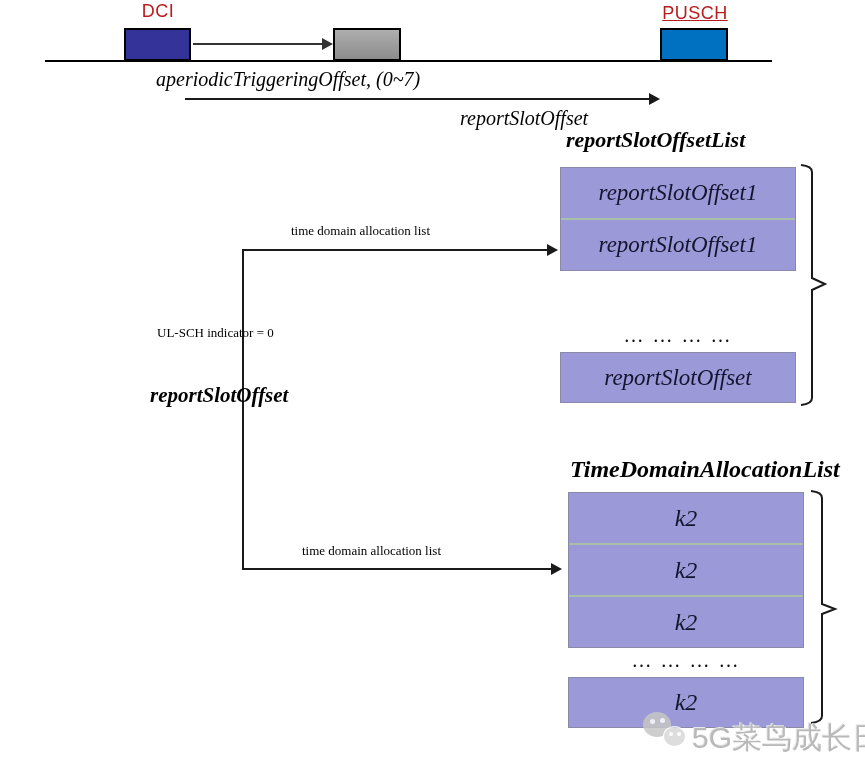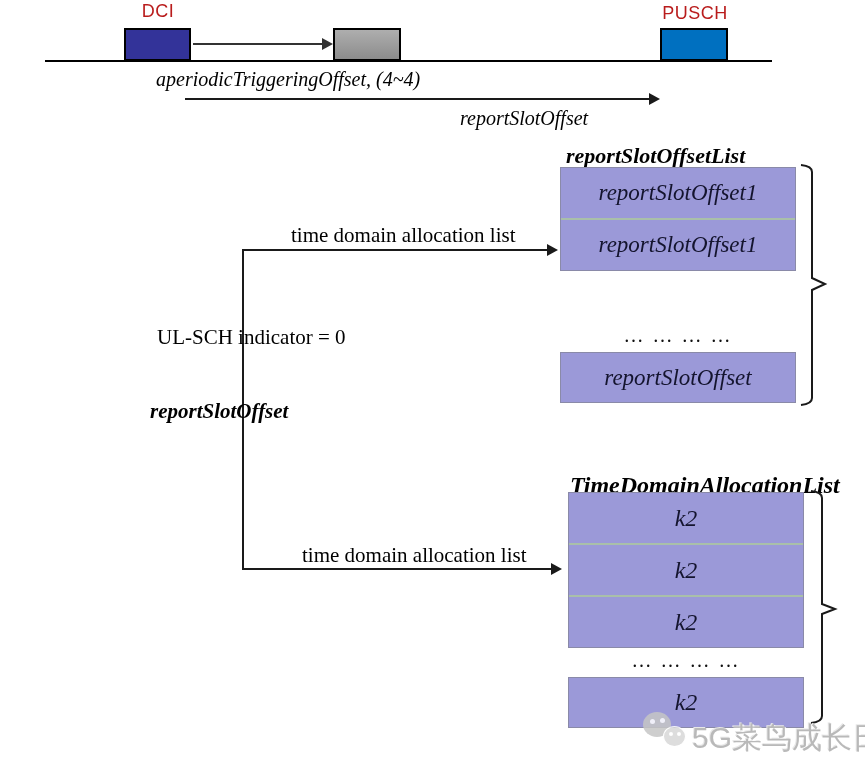--- a/index.html
+++ b/index.html
@@ -11,23 +11,23 @@
   
   .tl-label{font-size:18px;color:#b91c1c;text-align:center;letter-spacing:.5px;}
   .tl-box{border:2px solid #000;box-sizing:border-box;}
   .timeline-line{height:2px;background:#000;}
 
   
   .hline{height:2px;background:#1a1a1a;}
   .vline{width:2px;background:#1a1a1a;}
   .arrow-right{width:0;height:0;border-top:6px solid transparent;border-bottom:6px solid transparent;
                border-left:11px solid #1a1a1a;}
-  .lbl-serif{font-size:21px;white-space:nowrap;}
+  .lbl-serif{font-size:13px;white-space:nowrap;}
   .lbl-ital{font-style:italic;font-size:20px;white-space:nowrap;}
-  .heading{font-style:italic;font-weight:bold;white-space:nowrap;color:#000;margin-top:16px;}
+  .heading{font-style:italic;font-weight:bold;white-space:nowrap;color:#000;}
 
   
   .stack{box-sizing:border-box;border:1px solid #8a8aa8;}
   .stack-row{height:50px;display:flex;align-items:center;justify-content:center;
              font-style:italic;font-size:23px;color:#14142e;}
   .stack-row + .stack-row{border-top:2px solid #a9bfa9;}
   .solo-box{box-sizing:border-box;border:1px solid #8a8aa8;display:flex;align-items:center;
             justify-content:center;font-style:italic;font-size:23px;color:#14142e;}
   .dots{font-size:20px;letter-spacing:2px;text-align:center;color:#111;}
 
@@ -37,32 +37,32 @@
            text-shadow:1px 1px 0 #ffffff,2px 2px 1px rgba(255,255,255,.9),-1px -1px 0 #e8e8e8;}
   .wm-bubble{position:absolute;border-radius:50%;}
   .wm-eye{position:absolute;width:5px;height:5px;border-radius:50%;background:#fff;}
 </style>
 </head>
 <body>
 
 <div id="canvas">
 
   <div class="abs tl-label sans" style="left:118px;top:1px;width:80px;">DCI</div>
-  <div class="abs tl-label sans" style="left:655px;top:3px;width:80px;">PUSCH</div>
+  <div class="abs tl-label sans" style="left:655px;top:3px;width:80px;text-decoration:underline;">PUSCH</div>
 
   <div class="abs timeline-line" style="left:45px;top:60px;width:727px;"></div>
 
   <div class="abs tl-box" style="left:124px;top:28px;width:67px;height:33px;background:#333399;"></div>
   <div class="abs tl-box" style="left:333px;top:28px;width:68px;height:33px;background:linear-gradient(#aeaeae,#8c8c8c);"></div>
   <div class="abs tl-box" style="left:660px;top:28px;width:68px;height:33px;background:#0070C0;"></div>
 
   <div class="abs hline" style="left:193px;top:43px;width:131px;background:#333;"></div>
   <div class="abs arrow-right" style="left:322px;top:38px;border-left-color:#333;"></div>
 
-  <div class="abs lbl-ital" style="left:156px;top:68px;">aperiodicTriggeringOffset, (4~4)</div>
+  <div class="abs lbl-ital" style="left:156px;top:68px;">aperiodicTriggeringOffset, (0~7)</div>
   <div class="abs hline" style="left:185px;top:98px;width:466px;"></div>
   <div class="abs arrow-right" style="left:649px;top:93px;"></div>
   <div class="abs lbl-ital" style="left:460px;top:107px;">reportSlotOffset</div>
 
   <div class="abs heading" style="left:566px;top:127px;font-size:22px;">reportSlotOffsetList</div>
 
   <div class="abs stack" style="left:560px;top:167px;width:236px;background:#9B99D8;">
     <div class="stack-row">reportSlotOffset1</div>
     <div class="stack-row">reportSlotOffset1</div>
   </div>

